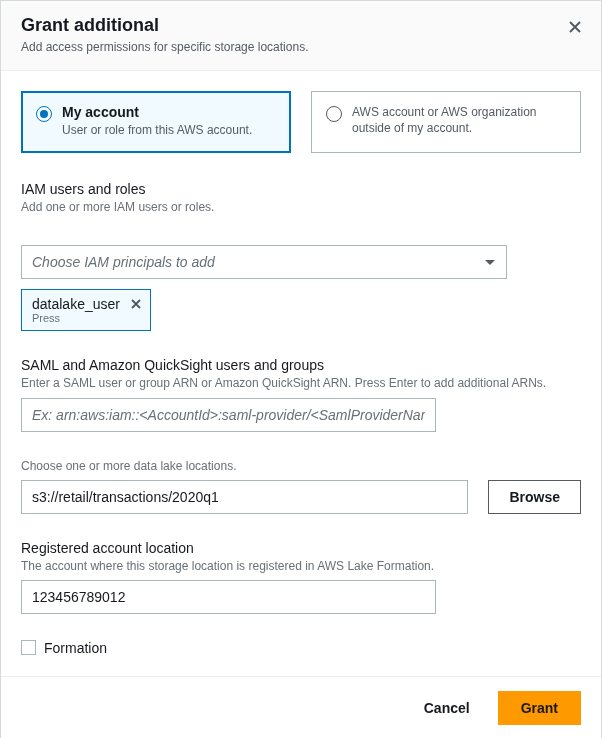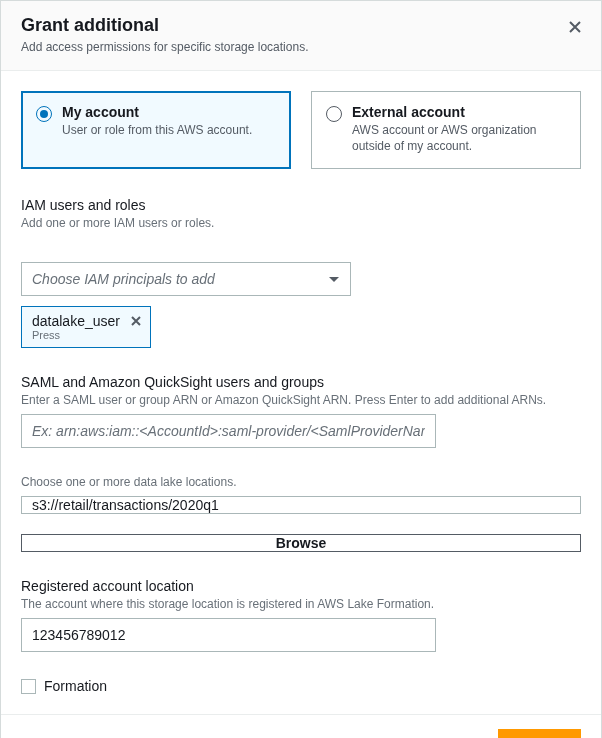--- a/index.html
+++ b/index.html
@@ -80,21 +80,21 @@
   .section-label { font-size:14px; font-weight:400; color:#16191f; margin-bottom:2px;}
   .section-hint { font-size:12px; color:#687078; margin-bottom:6px; line-height:1.35;}
   .dropdown {
     border: 1px solid #aab7b8;
     height: 34px;
     display:flex; align-items:center; justify-content:space-between;
     padding: 0 10px;
     color:#687078;
     font-style: italic;
     cursor:pointer;
-    width: 330px;
+    width: 486px;
     margin-top: 30px;
   }
   .dropdown .caret svg { fill:#545b64; }
   .token-row { margin-top:10px; }
   .token {
     display:inline-flex;
     border:1px solid #0073bb;
     background:#f1faff;
     padding:6px 8px 6px 10px;
     align-items:flex-start;
@@ -108,21 +108,21 @@
   .text-input {
     border:1px solid #aab7b8;
     height:34px;
     width:415px;
     padding:0 10px;
     font-size:14px;
     color:#16191f;
     font-family:inherit;
   }
   .text-input::placeholder { color:#687078; font-style:italic; }
-  .storage-row { display:flex; gap:20px; align-items:stretch;flex-direction:column; }
+  .storage-row { display:flex; gap:20px; align-items:stretch; }
   .storage-row .text-input { flex:1; width:auto; }
   .browse-btn {
     border:1px solid #545b64;
     background:#fff;
     padding:0 20px;
     font-weight:700;
     font-size:14px;
     cursor:pointer;
     color:#16191f;
     font-family:inherit;
@@ -172,21 +172,20 @@
         <div>
           <div class="radio-title">My account</div>
           <div class="radio-desc">User or role from this AWS account.</div>
         </div>
       </div>
       <div class="radio-card">
         <div class="radio-outer">
             <div class="radio-inner"></div>
           </div>
         <div>
-          <div class="radio-title">External account</div>
           <div class="radio-desc">AWS account or AWS organization outside of my account.</div>
         </div>
       </div>
     </div>
 
     <div class="section">
       <div class="section-label">IAM users and roles</div>
       <div class="section-hint">Add one or more IAM users or roles.</div>
       <div class="dropdown">
         <span>Choose IAM principals to add</span>

